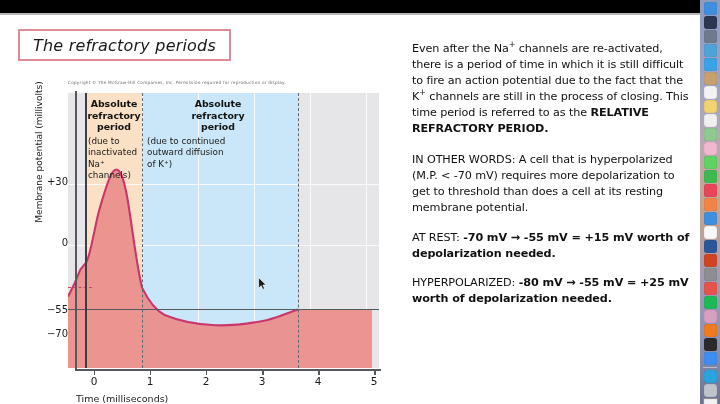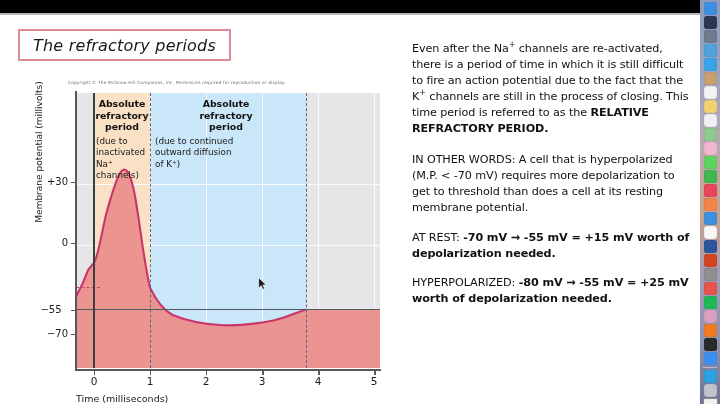--- a/index.html
+++ b/index.html
@@ -32,22 +32,22 @@
 
   
   .figure{position:absolute;left:8px;top:48px;width:380px;height:340px;}
   .copyright{
     position:absolute;left:60px;top:17px;width:300px;
     font-size:4.2px;color:#6b6b6b;letter-spacing:.18px;white-space:nowrap;
     transform:scale(1.02);transform-origin:left top;
   }
 
   
-  .plotbox{position:absolute;left:68px;top:30px;width:304px;height:275px;
-           background:#e6e6e8;overflow:hidden;}
+  .plotbox{position:absolute;left:60px;top:30px;width:304px;height:275px;
+           background:#e6e6e8;overflow:hidden;padding-left:7px;}
   .band{position:absolute;top:0;bottom:0;}
   .band-abs{background:#fae0c4;}
   .band-rel{background:#c9e7f8;}
   .gridline-v{position:absolute;top:0;bottom:0;width:1px;background:#fafafa;}
   .gridline-h{position:absolute;left:0;right:0;height:1px;background:#fafafa;}
   .dashline{position:absolute;top:0;bottom:0;width:0;
             border-left:1.4px dashed #5a6a74;}
   .restline{position:absolute;left:0;right:0;height:1.6px;background:#55585c;}
   .thresh-dash{position:absolute;height:0;border-top:1.3px dashed #bf4a63;}
 
@@ -122,21 +122,21 @@
     </div>
 
     <div class="figure">
 
       <div class="copyright">Copyright © The McGraw-Hill Companies, Inc. Permission required for reproduction or display.</div>
 
       <div class="ylab">Membrane potential (millivolts)</div>
 
       <div class="ytick" style="left:26px;top:113px;">+30</div>
       <div class="ytick" style="left:26px;top:174px;">0</div>
-      <div class="ytick" style="left:26px;top:241px;text-align:center;">−55</div>
+      <div class="ytick" style="left:26px;top:241px;">−55</div>
       <div class="ytick" style="left:26px;top:265px;">−70</div>
       <div class="ytickmark" style="left:63px;top:119px;"></div>
       <div class="ytickmark" style="left:63px;top:180px;"></div>
       <div class="ytickmark" style="left:63px;top:247px;"></div>
       <div class="ytickmark" style="left:63px;top:271px;"></div>
 
       <div class="plotbox">
 
         <div class="band band-abs" style="left:17.9px;width:56.1px;"></div>
         <div class="band band-rel" style="left:74px;width:155.9px;"></div>

